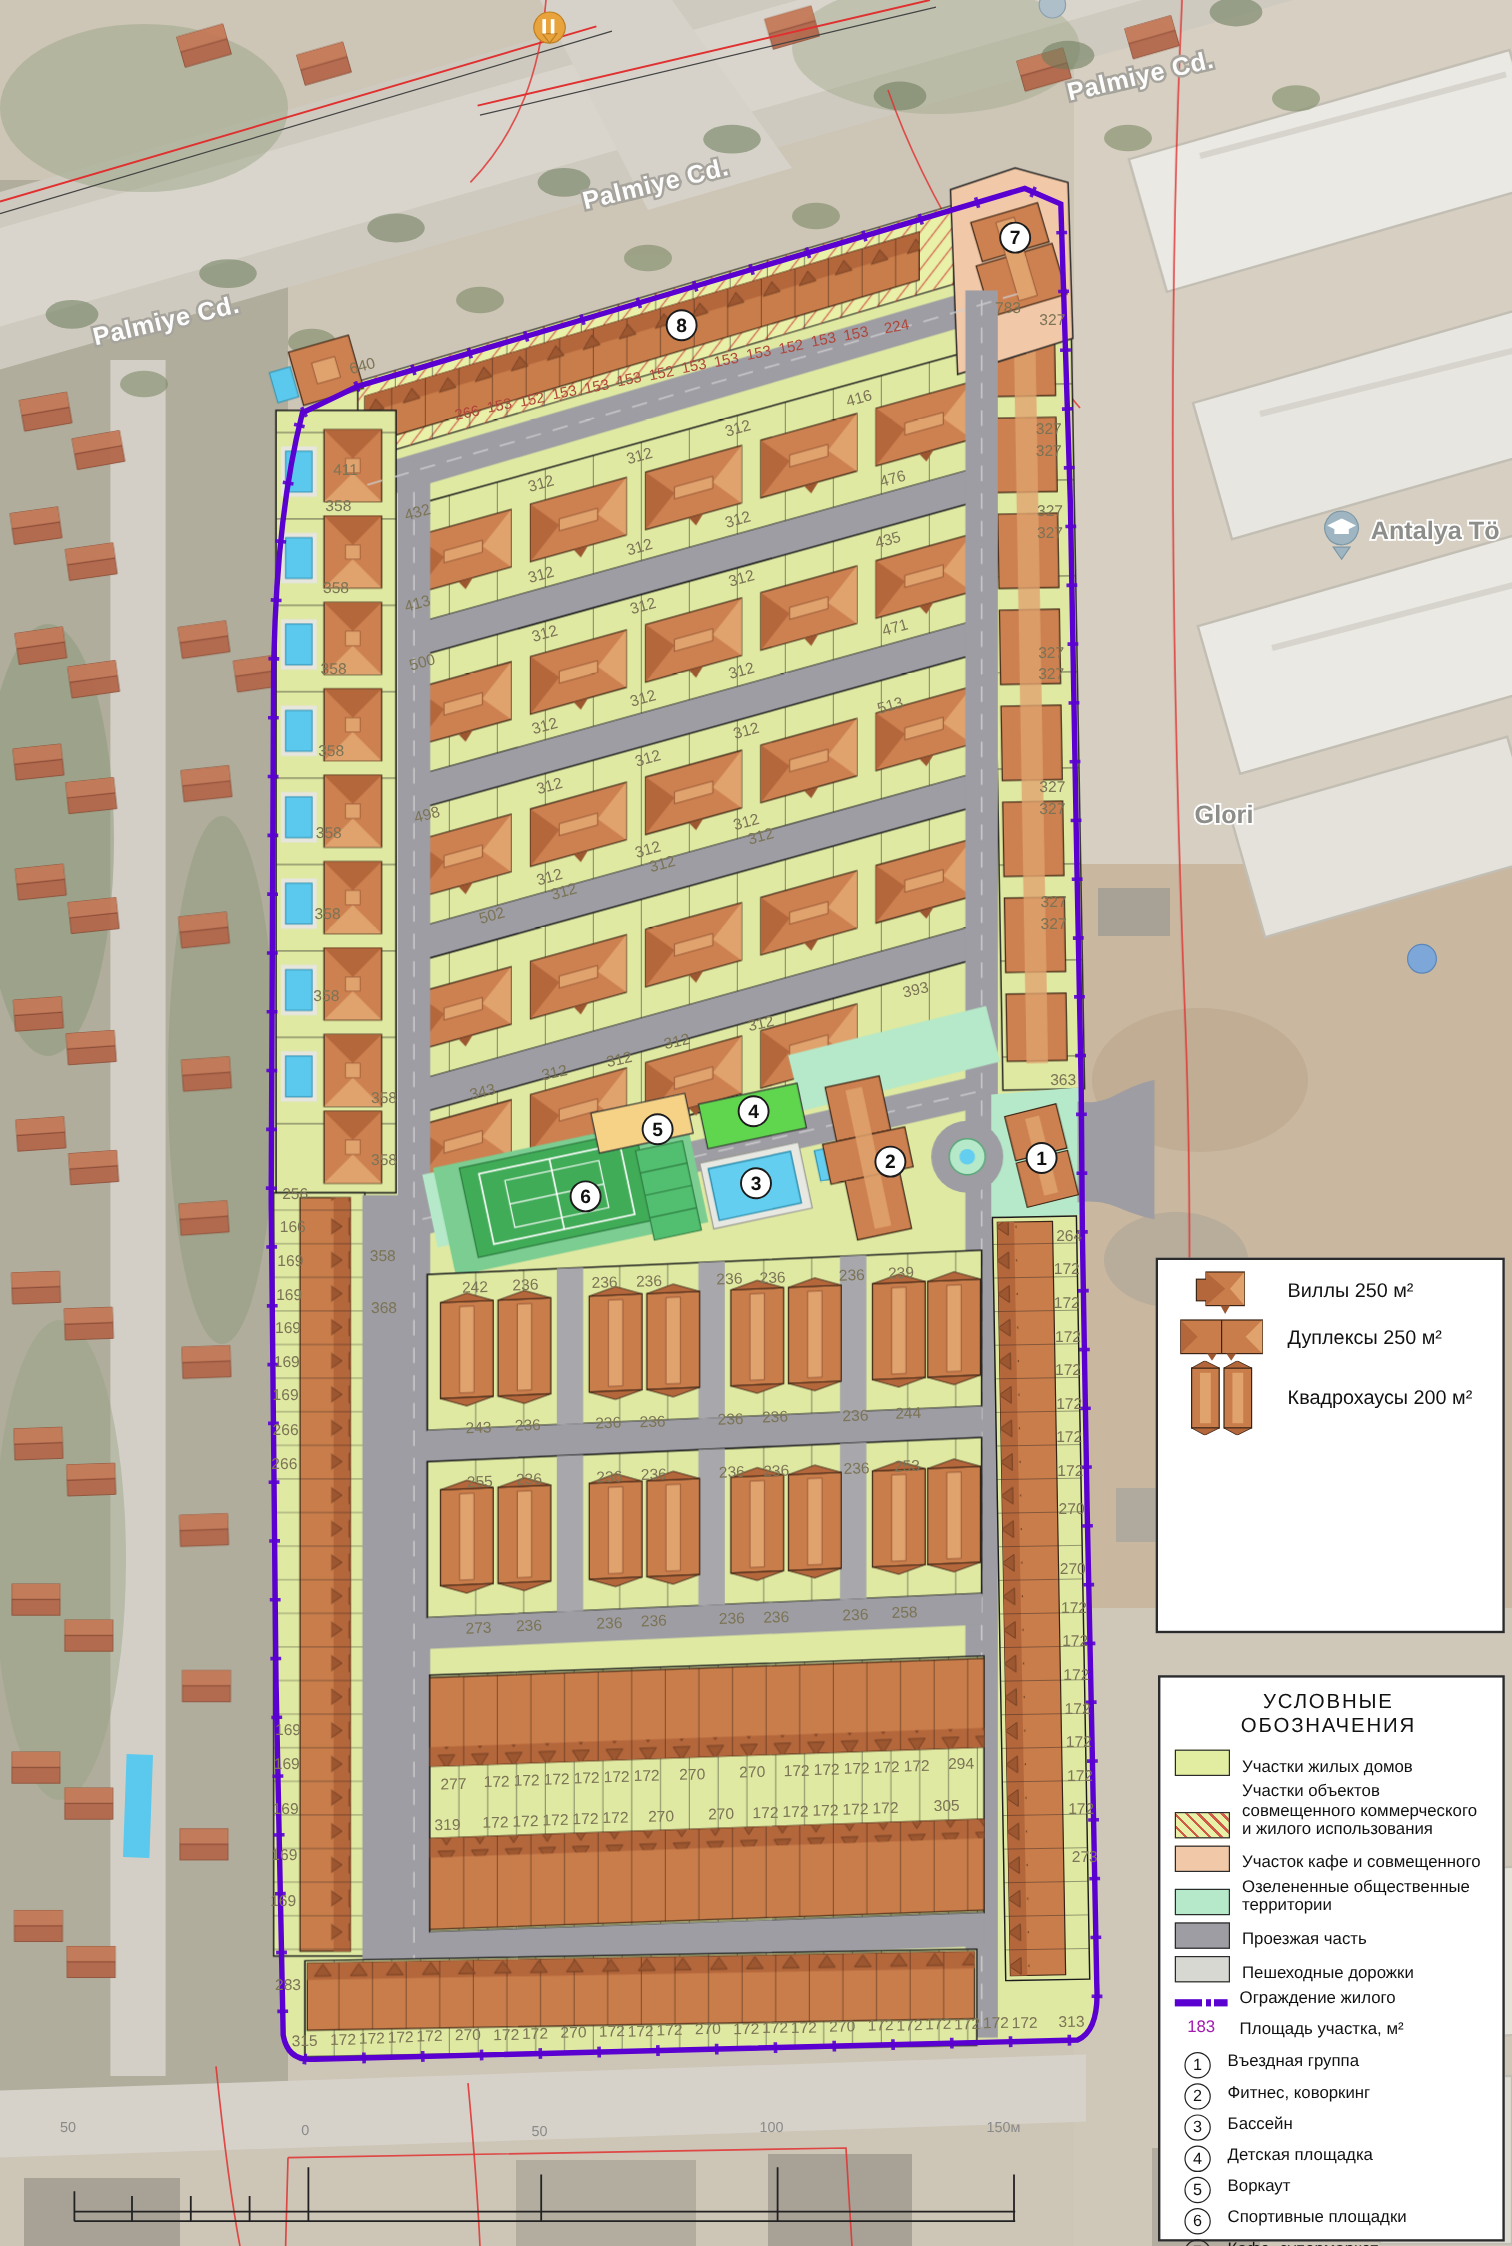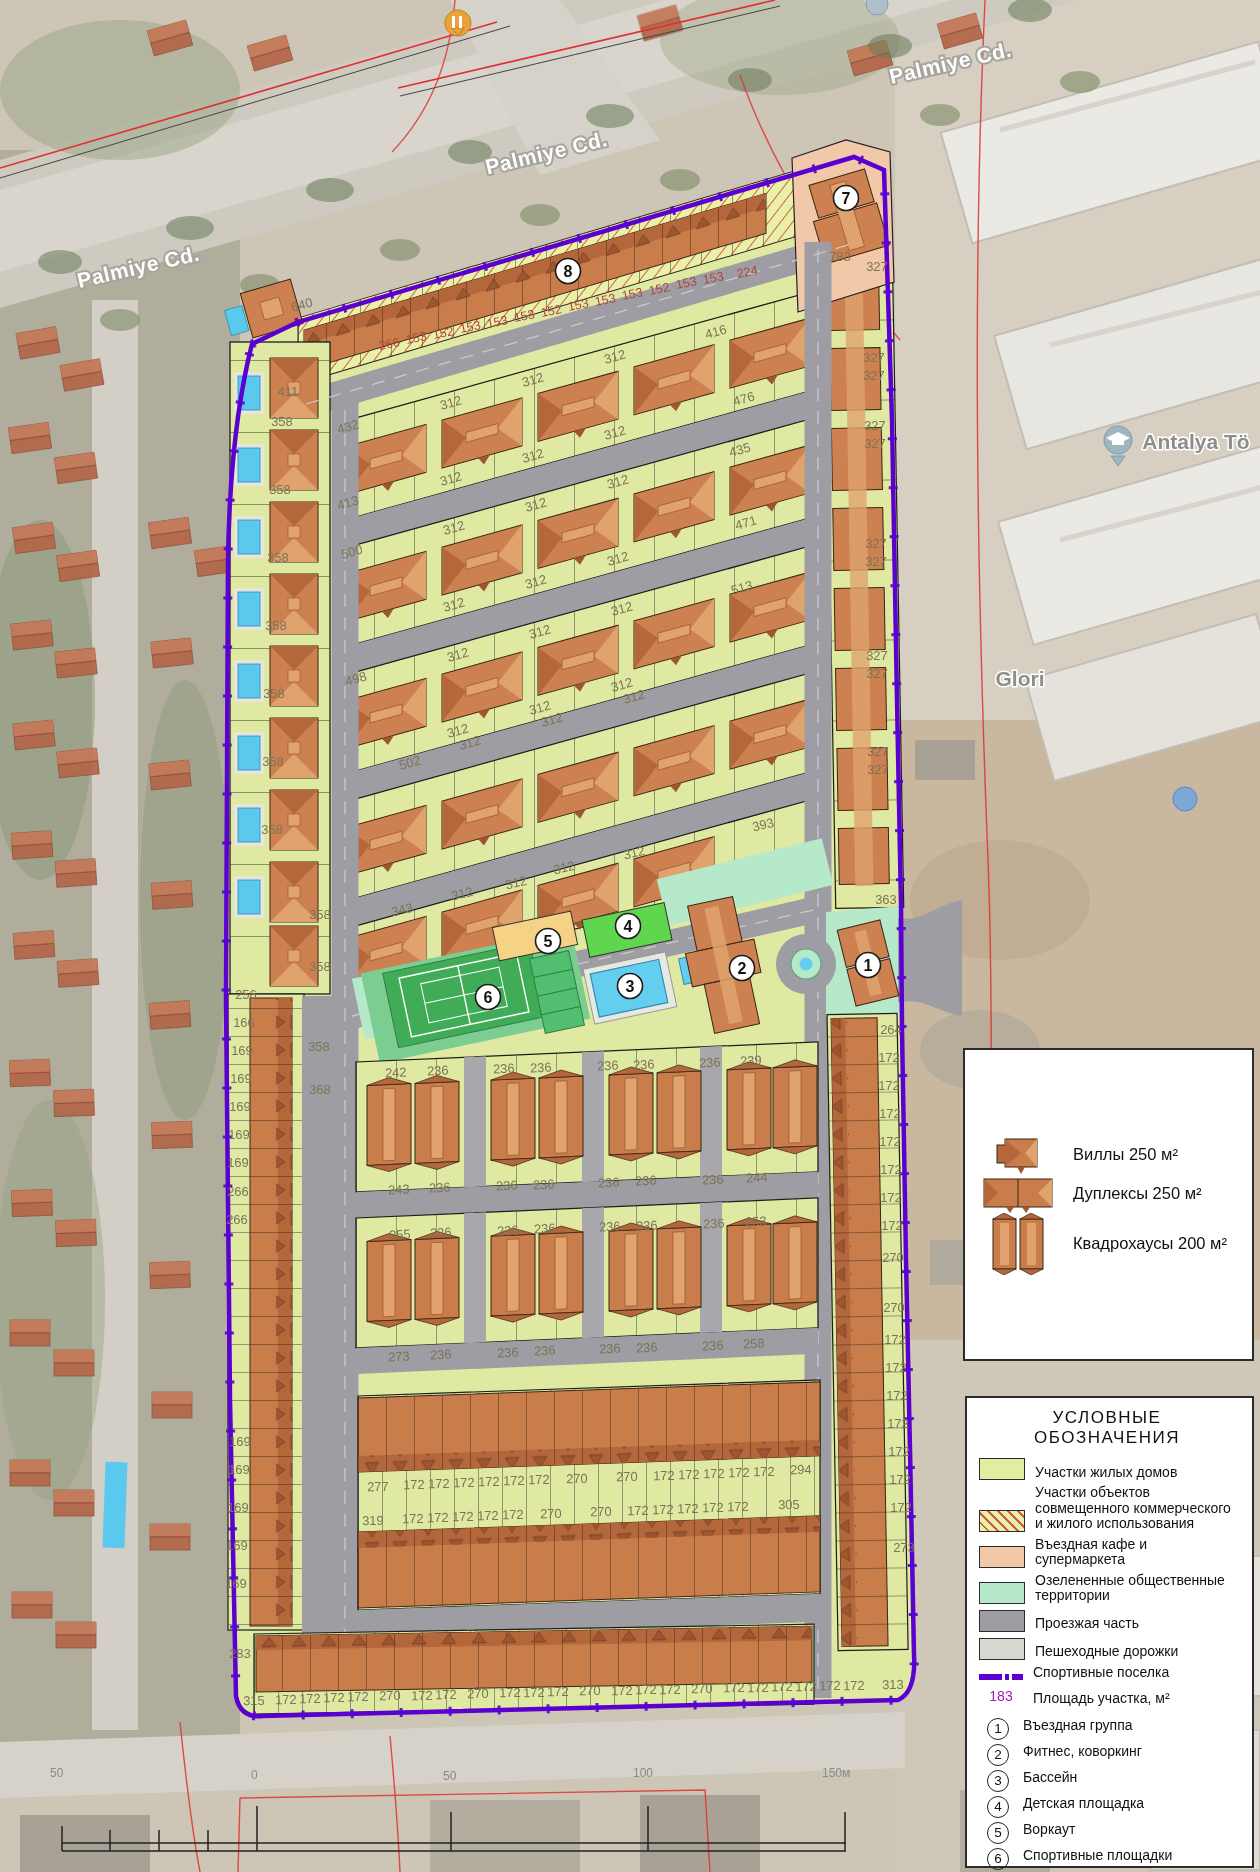--- a/index.html
+++ b/index.html
@@ -8,21 +8,21 @@
   .stage svg.base{position:absolute;left:0;top:0;}
   
   .plbl{font-family:"Liberation Sans",sans-serif;font-size:13px;fill:#7c7456;text-anchor:middle;}
   .red{fill:#b0463a;font-size:12.5px;}
   .gl{font-size:21px;font-weight:bold;fill:#fdfdfd;stroke:#a6a49c;stroke-width:4px;paint-order:stroke;text-anchor:middle;letter-spacing:.5px;}
   .gl2{font-size:21px;font-weight:bold;fill:#8d8d89;stroke:#ffffff;stroke-width:3px;paint-order:stroke;text-anchor:middle;}
   .snum circle{fill:#fff;stroke:#1c1c1c;stroke-width:1.6;}
   .snum text{font-size:16px;font-weight:bold;fill:#111;text-anchor:middle;}
   
   .panel{position:absolute;background:#fff;border:2px solid #2b2b2b;box-sizing:border-box;color:#111;}
-  #legend1{left:963px;top:1048px;width:291px;height:313px;display:flex;flex-direction:column;justify-content:center;padding:6px 10px;}
+  #legend1{left:963px;top:1048px;width:291px;height:313px;display:flex;flex-direction:column;justify-content:flex-start;padding:6px 10px;}
   .l1row{display:flex;align-items:center;gap:12px;}
   .l1icon{width:86px;display:flex;justify-content:center;flex-shrink:0;}
   .l1txt{font-size:16.5px;}
   #legend2{left:965px;top:1396px;width:289px;height:472px;padding:8px 17px 6px 12px;display:flex;flex-direction:column;}
   .l2title{text-align:center;font-size:17px;letter-spacing:1.5px;margin:2px 0 9px 0;}
   .swrow{display:flex;gap:10px;margin-bottom:5px;align-items:flex-end;}
   .sw{width:44px;height:20px;border:1px solid #2b2b2b;flex-shrink:0;margin-top:1px;
       font-size:14px;color:#a21caf;text-align:center;line-height:20px;}
   .sw-res{background:#e3eda2;}
   .sw-hatch{background:repeating-linear-gradient(45deg,rgba(0,0,0,0) 0 5px,#d05a48 5px 7px),#e9f0a8;}
@@ -833,42 +833,42 @@
 
   <div class="swrow">
     <span class="sw sw-hatch"></span>
     <span class="lt">Участки объектов
 совмещенного коммерческого
 и жилого использования</span>
   </div>
 
   <div class="swrow">
     <span class="sw sw-cafe"></span>
-    <span class="lt">Въездная кафе и супермаркета</span>
+    <span class="lt">Участок кафе и совмещенного</span>
   </div>
 
   <div class="swrow">
     <span class="sw sw-green"></span>
     <span class="lt">Озелененные общественные
 территории</span>
   </div>
 
   <div class="swrow">
     <span class="sw sw-road"></span>
     <span class="lt">Проезжая часть</span>
   </div>
 
   <div class="swrow">
     <span class="sw sw-path"></span>
     <span class="lt">Пешеходные дорожки</span>
   </div>
 
   <div class="swrow">
     <span class="sw sw-fence"></span>
-    <span class="lt">Спортивные поселка</span>
+    <span class="lt">Ограждение жилого</span>
   </div>
 
   <div class="swrow">
     <span class="sw sw-area">183</span>
     <span class="lt">Площадь участка, м²</span>
   </div>
 </div>
   <div class="numlist">
   <div class="ni">
     <span class="nc">1</span>

